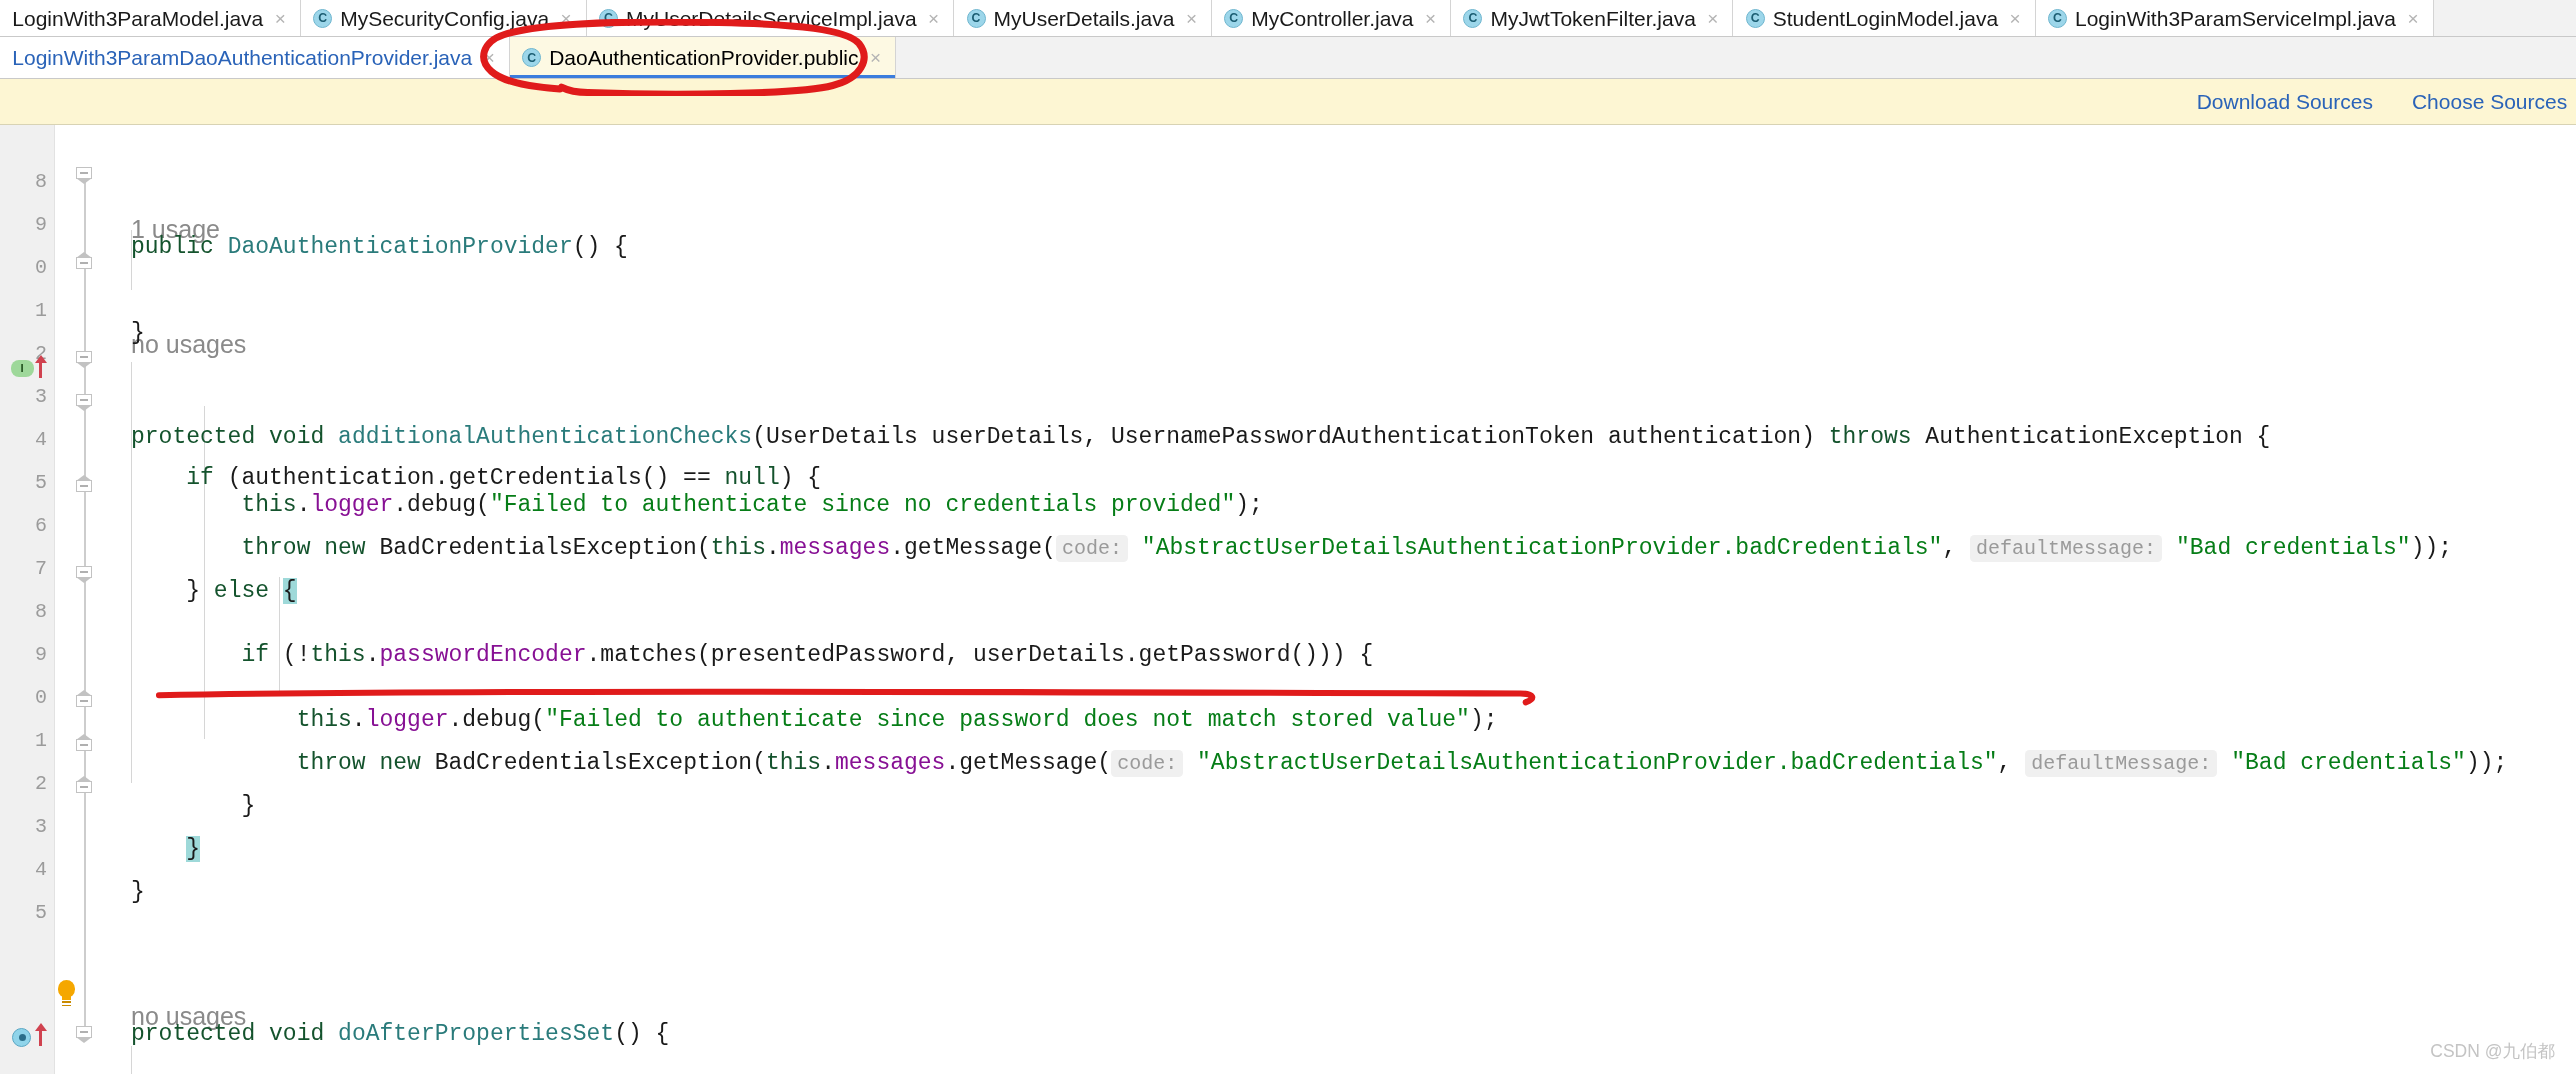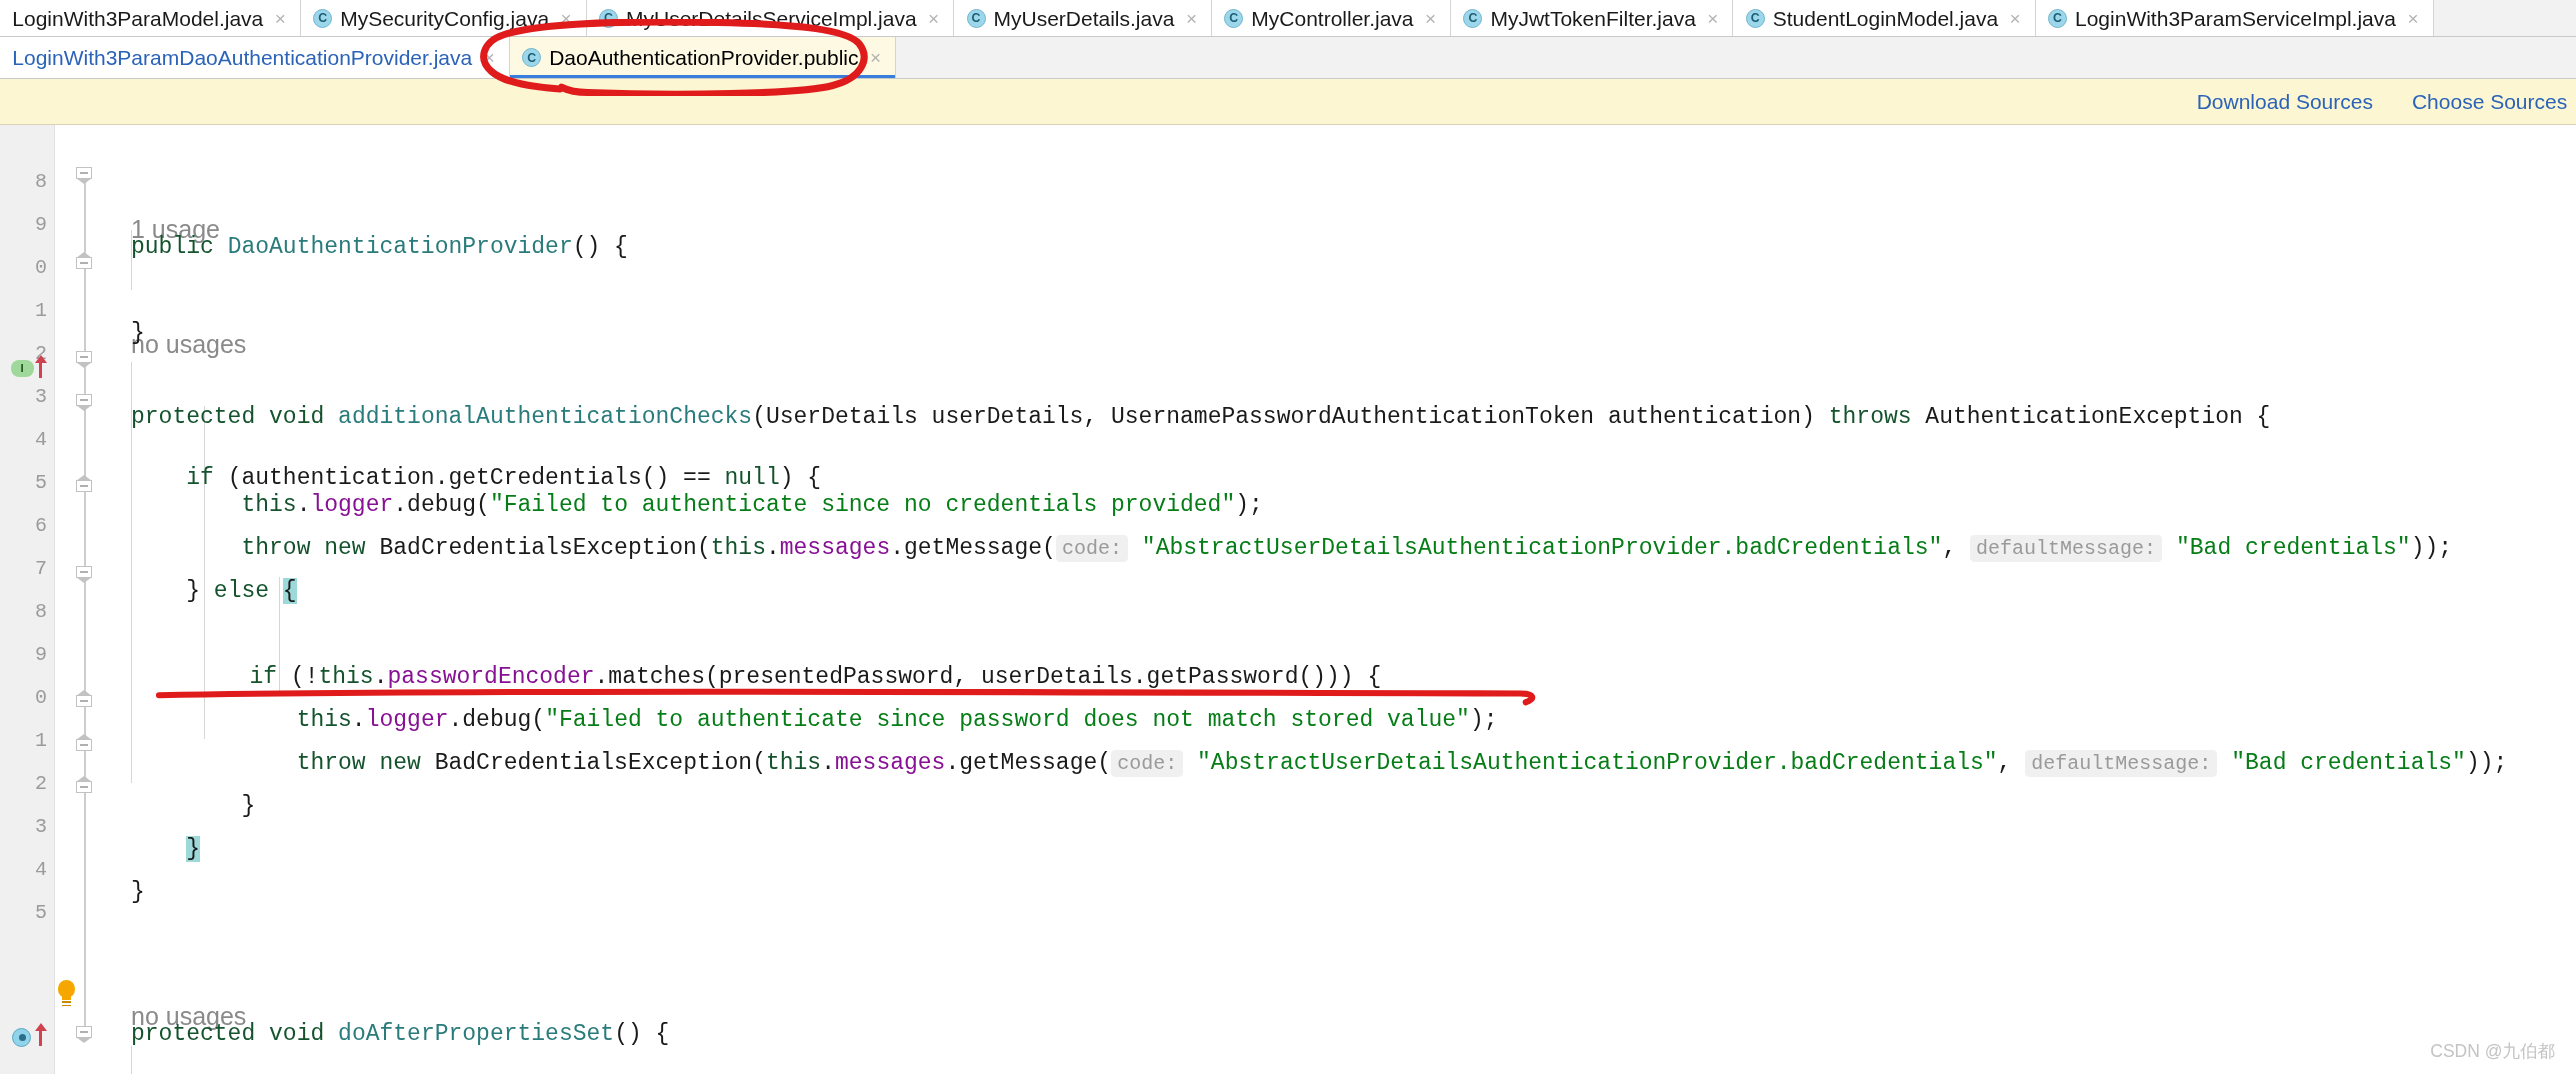--- a/index.html
+++ b/index.html
@@ -508,32 +508,32 @@
 
     <div class="usage-hint" style="left:23px; top:92px;">1 usage</div>
     <div class="usage-hint" style="left:23px; top:207px;">no usages</div>
     <div class="usage-hint" style="left:23px; top:879px;">no usages</div>
 
     <div class="cl" style="left:23px; top:111px;"><span class="kw">public</span> <span class="type">DaoAuthenticationProvider</span>() {</div>
 
 
     <div class="cl" style="left:23px; top:197px;">}</div>
 
-    <div class="cl" style="left:23px; top:281px;"><span class="kw">protected</span> <span class="kw">void</span> <span class="type">additionalAuthenticationChecks</span>(UserDetails userDetails, UsernamePasswordAuthenticationToken authentication) <span class="kw">throws</span> AuthenticationException {</div>
+    <div class="cl" style="left:23px; top:301px;"><span class="kw">protected</span> <span class="kw">void</span> <span class="type">additionalAuthenticationChecks</span>(UserDetails userDetails, UsernamePasswordAuthenticationToken authentication) <span class="kw">throws</span> AuthenticationException {</div>
 
     <div class="cl" style="left:23px; top:326px;margin-top:16px;">    <span class="kw">if</span> (authentication.getCredentials() == <span class="kw">null</span>) {</div>
 
     <div class="cl" style="left:23px; top:369px;">        <span class="kw">this</span>.<span class="fld">logger</span>.debug(<span class="str">"Failed to authenticate since no credentials provided"</span>);</div>
 
     <div class="cl" style="left:23px; top:412px;">        <span class="kw">throw</span> <span class="kw">new</span> BadCredentialsException(<span class="kw">this</span>.<span class="fld">messages</span>.getMessage(<span class="hint">code:</span> <span class="str">"AbstractUserDetailsAuthenticationProvider.badCredentials"</span>, <span class="hint">defaultMessage:</span> <span class="str">"Bad credentials"</span>));</div>
 
     <div class="cl" style="left:23px; top:455px;">    } <span class="kw">else</span> <span class="brace-hl">{</span></div>
 
 
-    <div class="cl" style="left:23px; top:541px;margin-left:8px;">        <span class="kw">if</span> (!<span class="kw">this</span>.<span class="fld">passwordEncoder</span>.matches(presentedPassword, userDetails.getPassword())) {</div>
+    <div class="cl" style="left:23px; top:519px;">        <span class="kw">if</span> (!<span class="kw">this</span>.<span class="fld">passwordEncoder</span>.matches(presentedPassword, userDetails.getPassword())) {</div>
 
     <div class="cl" style="left:23px; top:584px;">            <span class="kw">this</span>.<span class="fld">logger</span>.debug(<span class="str">"Failed to authenticate since password does not match stored value"</span>);</div>
 
     <div class="cl" style="left:23px; top:627px;">            <span class="kw">throw</span> <span class="kw">new</span> BadCredentialsException(<span class="kw">this</span>.<span class="fld">messages</span>.getMessage(<span class="hint">code:</span> <span class="str">"AbstractUserDetailsAuthenticationProvider.badCredentials"</span>, <span class="hint">defaultMessage:</span> <span class="str">"Bad credentials"</span>));</div>
 
     <div class="cl" style="left:23px; top:670px;">        }</div>
 
     <div class="cl" style="left:23px; top:713px;">    <span class="brace-hl">}</span></div>
 
     <div class="cl" style="left:23px; top:756px;">}</div>

